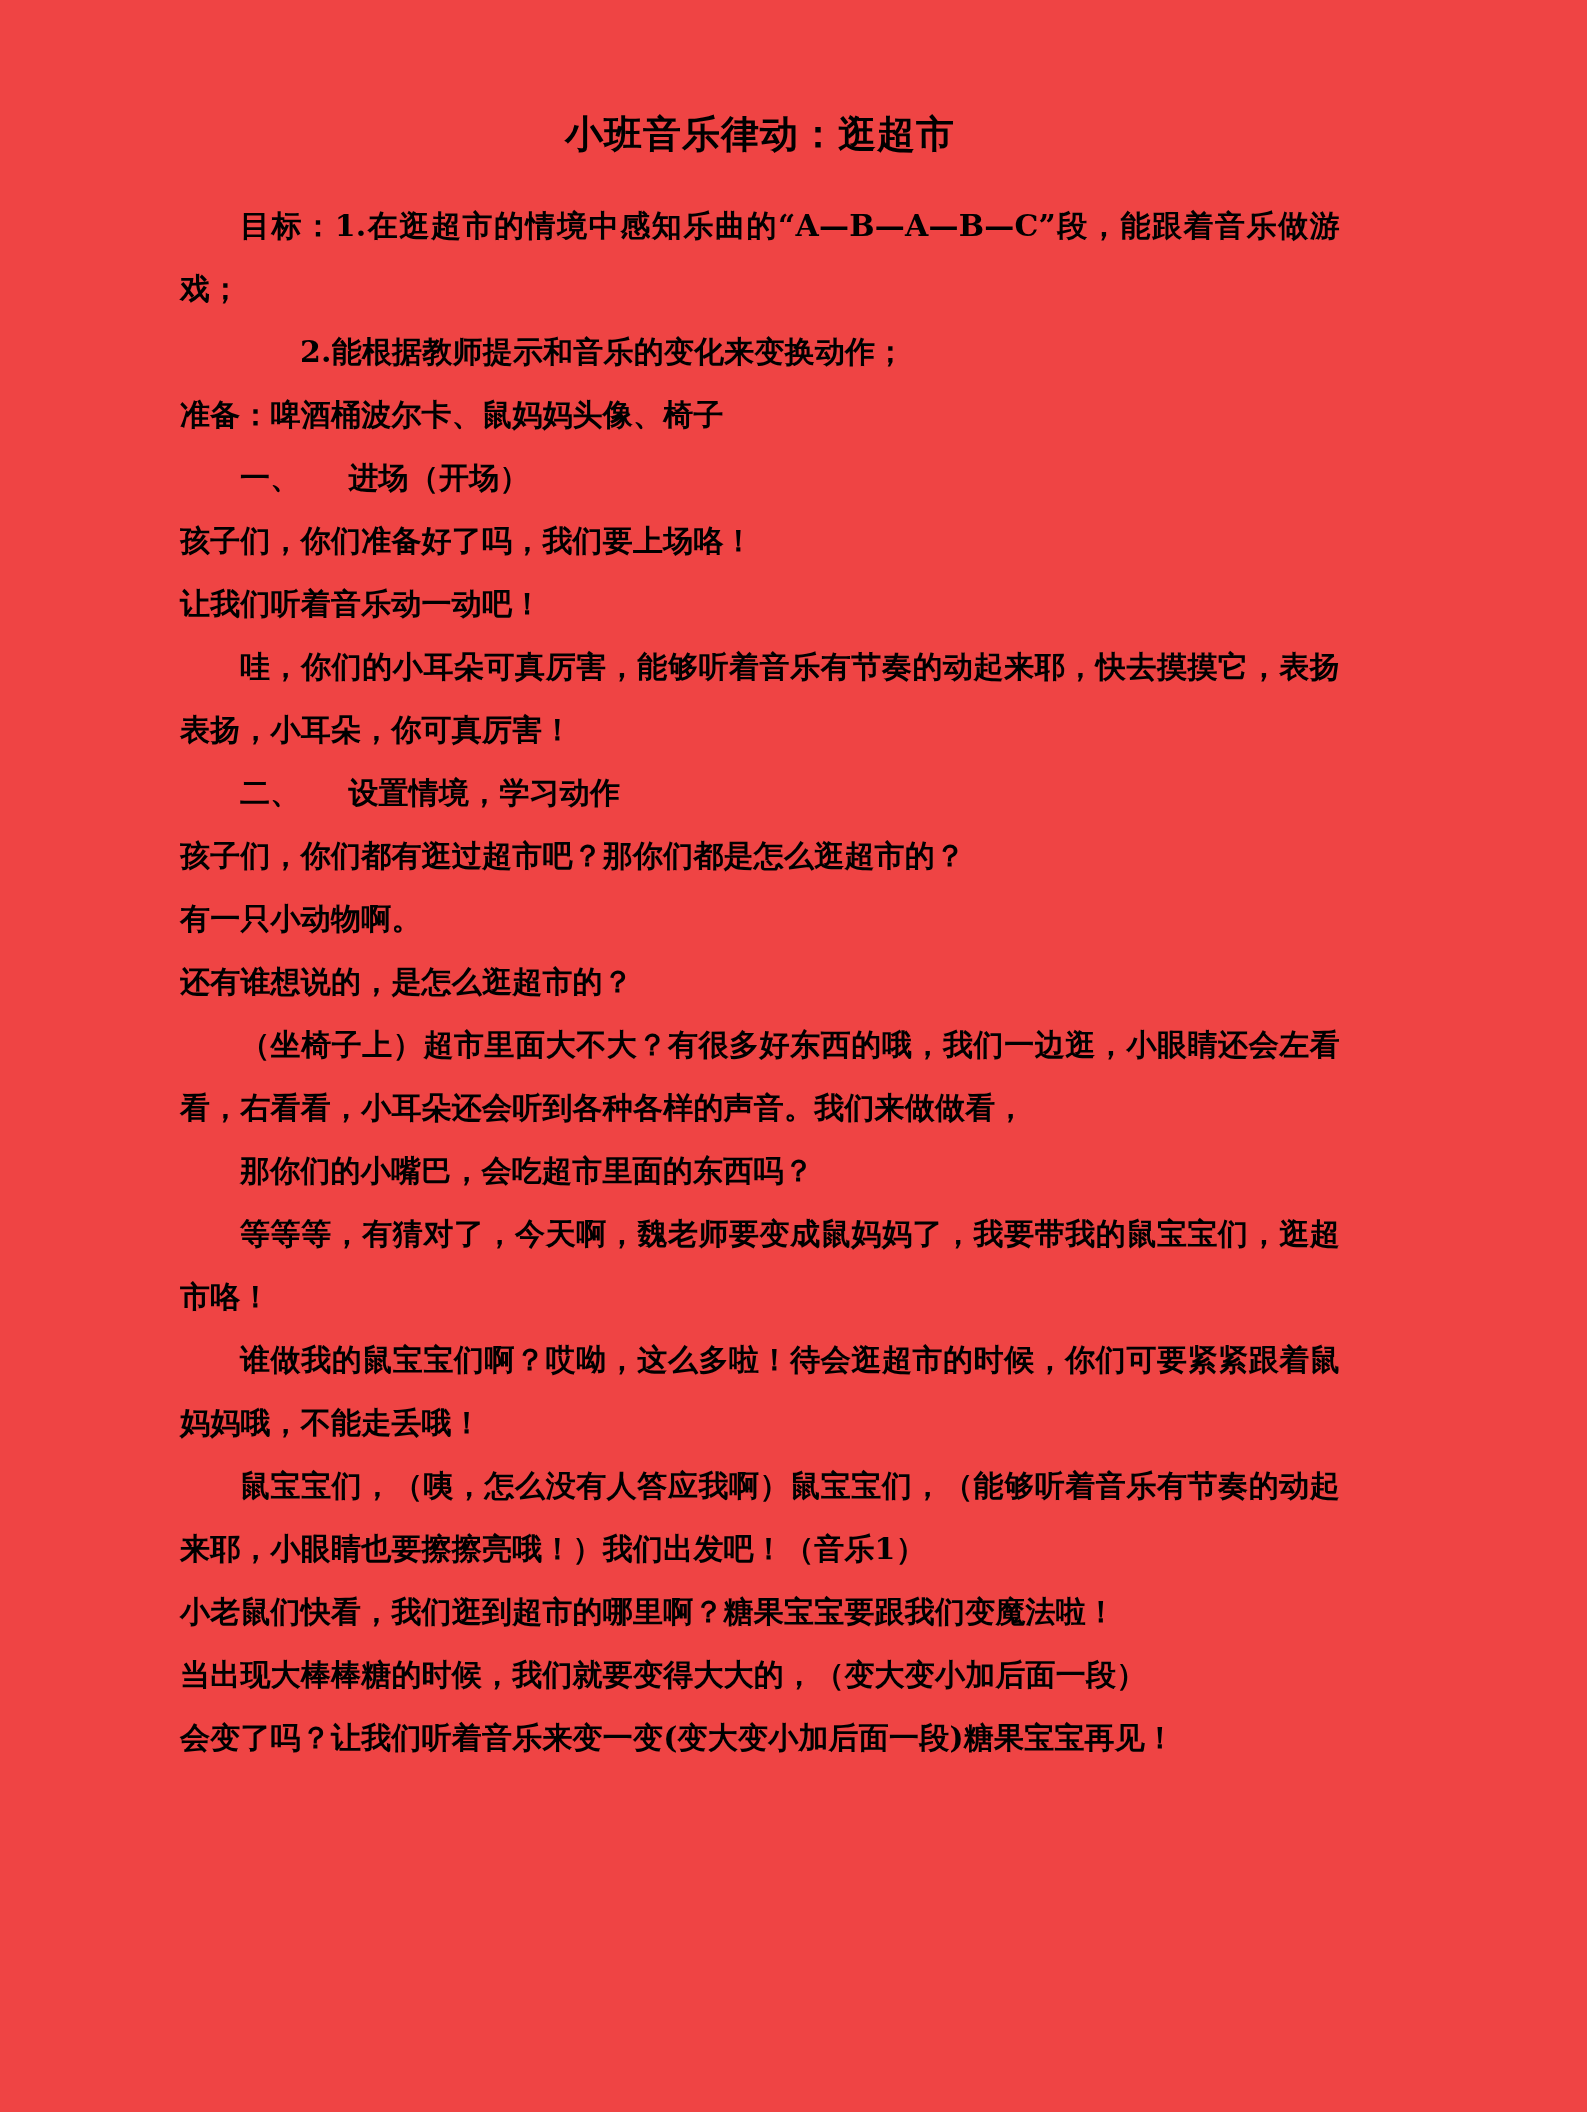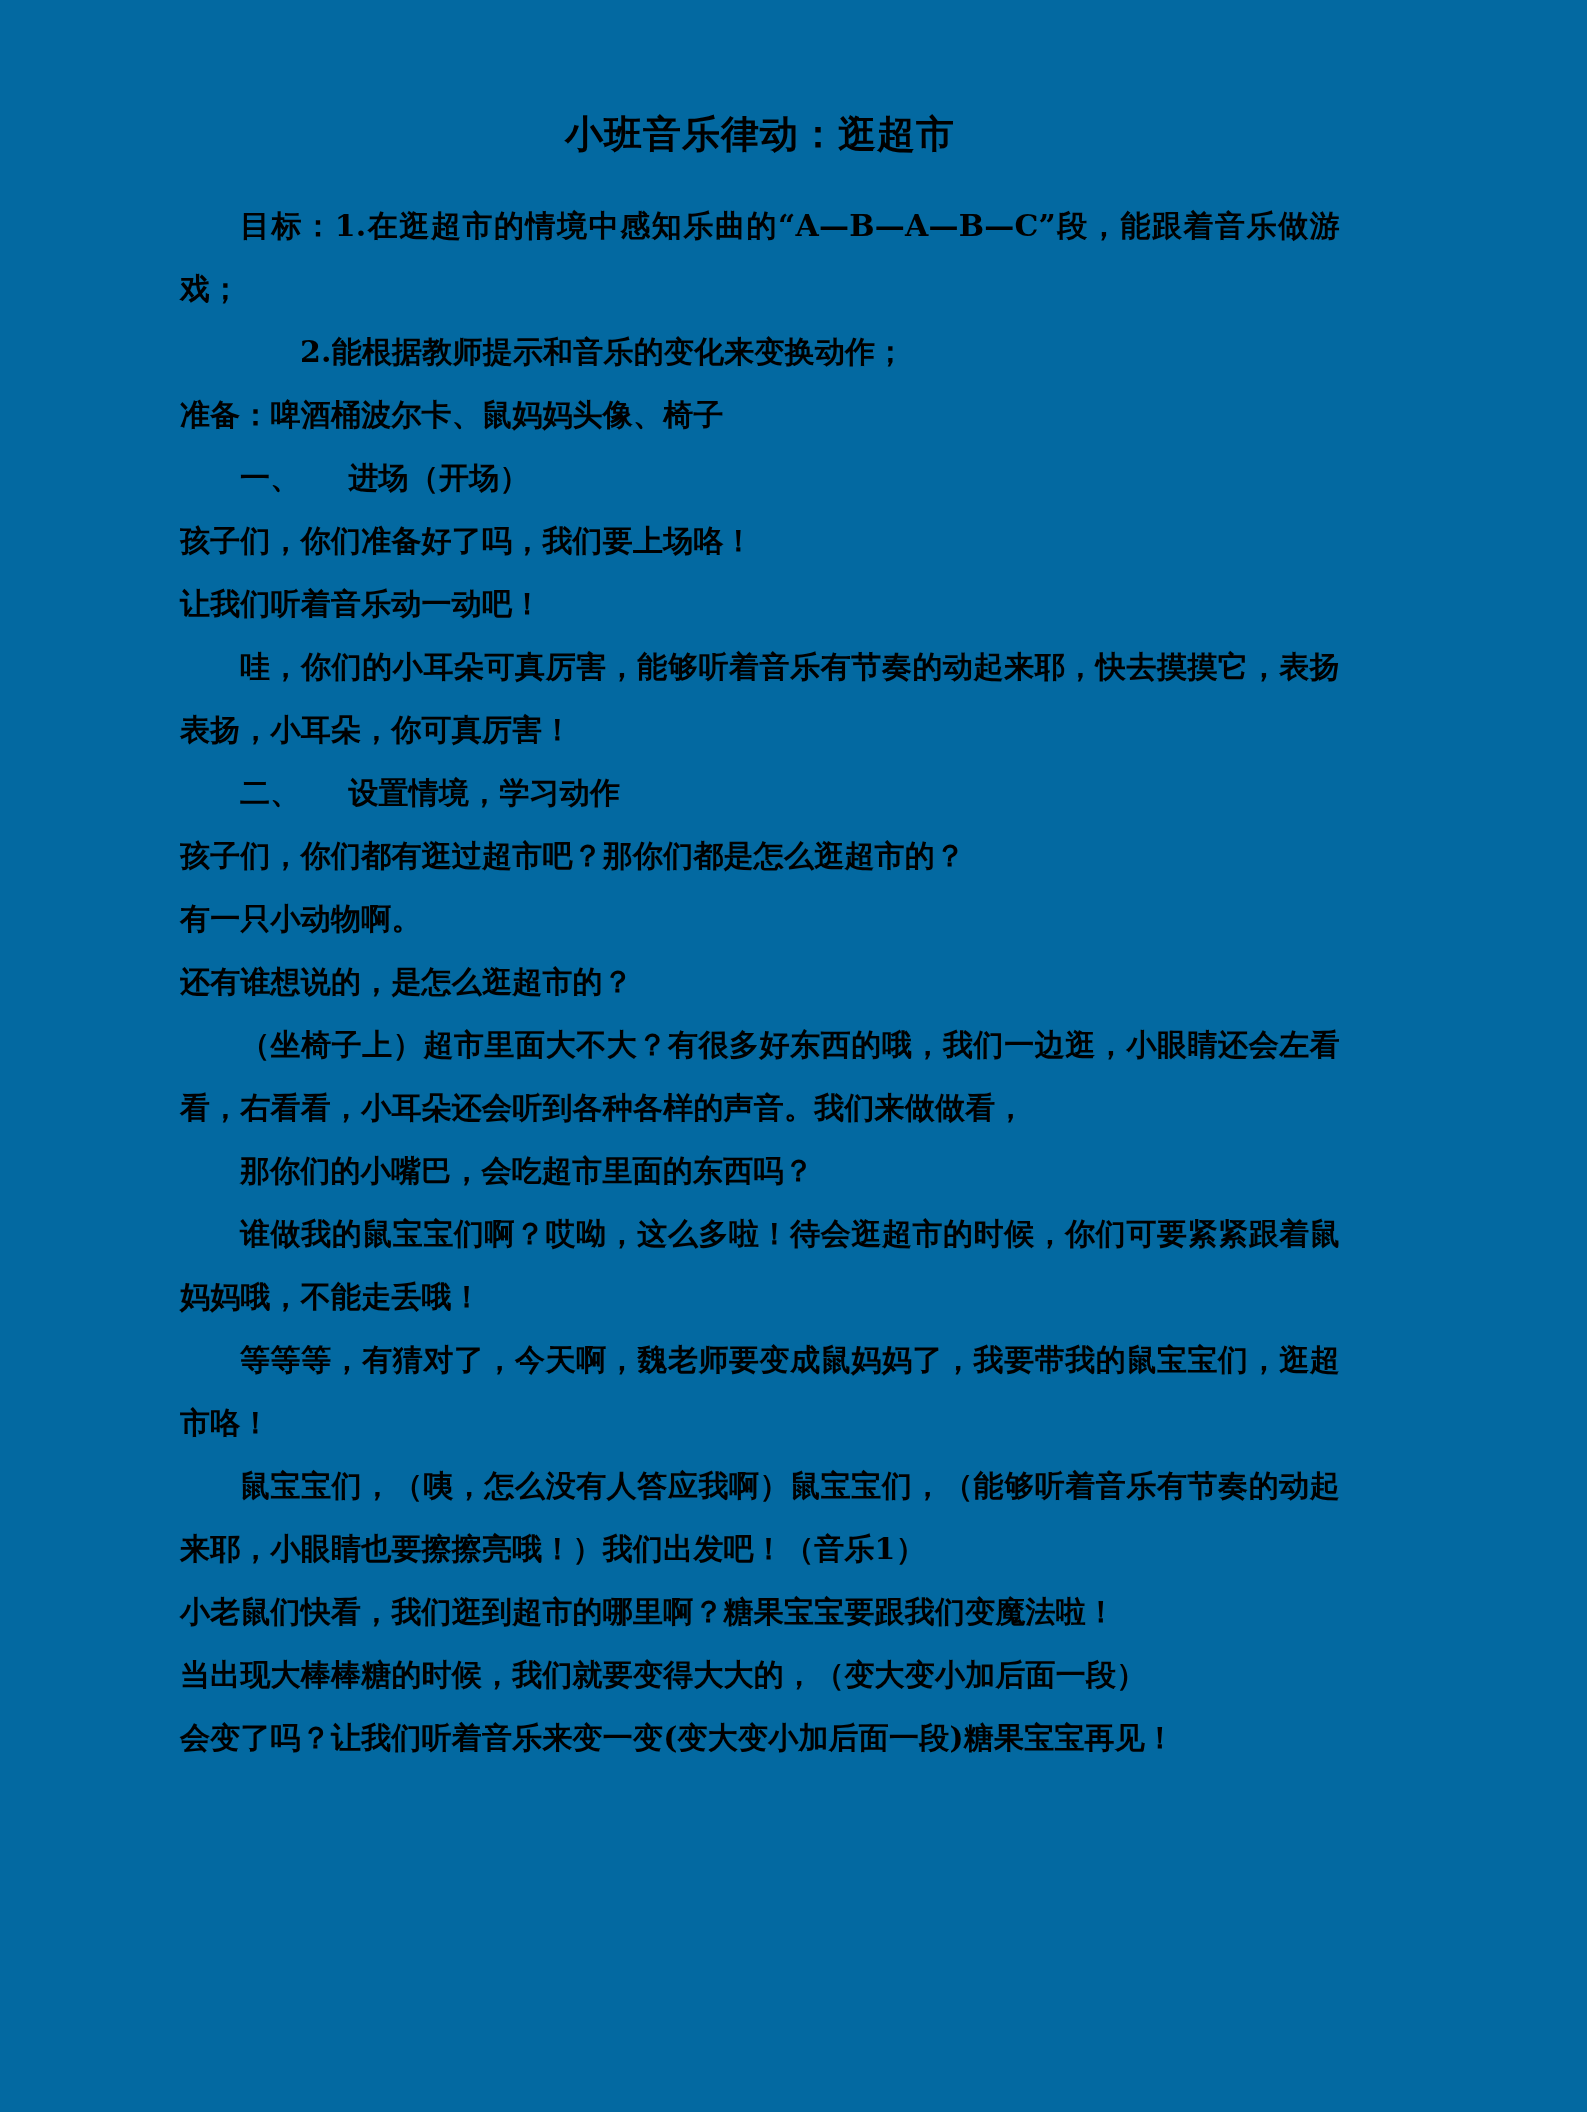--- a/index.html
+++ b/index.html
@@ -13,21 +13,21 @@
     font-family: "DejaVu Serif", "Liberation Serif", serif;
     color: #000000;
     -webkit-font-smoothing: antialiased;
   }
 
   .page {
     position: relative;
     width: 1587px;
     height: 2112px;
     margin: 0 auto;
-    background: #0369a1;
+    background: #ef4444;
     box-sizing: border-box;
     overflow: hidden;
   }
 
   .content {
     position: absolute;
     left: 180px;
     top: 0;
     width: 1160px;
   }
@@ -97,22 +97,22 @@
         <p class="para section"><span class="sec-num">一、</span><span>进场（开场）</span></p>
         <p class="para indent-0">孩子们，你们准备好了吗，我们要上场咯！</p>
         <p class="para indent-0">让我们听着音乐动一动吧！</p>
         <p class="para indent-2">哇，你们的小耳朵可真厉害，能够听着音乐有节奏的动起来耶，快去摸摸它，表扬表扬，小耳朵，你可真厉害！</p>
         <p class="para section"><span class="sec-num">二、</span><span>设置情境，学习动作</span></p>
         <p class="para indent-0">孩子们，你们都有逛过超市吧？那你们都是怎么逛超市的？</p>
         <p class="para indent-0">有一只小动物啊。</p>
         <p class="para indent-0">还有谁想说的，是怎么逛超市的？</p>
         <p class="para indent-2">（坐椅子上）超市里面大不大？有很多好东西的哦，我们一边逛，小眼睛还会左看看，右看看，小耳朵还会听到各种各样的声音。我们来做做看，</p>
         <p class="para indent-2">那你们的小嘴巴，会吃超市里面的东西吗？</p>
+        <p class="para indent-2">等等等，有猜对了，今天啊，魏老师要变成鼠妈妈了，我要带我的鼠宝宝们，逛超市咯！</p>
         <p class="para indent-2">谁做我的鼠宝宝们啊？哎呦，这么多啦！待会逛超市的时候，你们可要紧紧跟着鼠妈妈哦，不能走丢哦！</p>
-        <p class="para indent-2">等等等，有猜对了，今天啊，魏老师要变成鼠妈妈了，我要带我的鼠宝宝们，逛超市咯！</p>
         <p class="para indent-2">鼠宝宝们，（咦，怎么没有人答应我啊）鼠宝宝们，（能够听着音乐有节奏的动起来耶，小眼睛也要擦擦亮哦！）我们出发吧！（音乐1）</p>
         <p class="para indent-0">小老鼠们快看，我们逛到超市的哪里啊？糖果宝宝要跟我们变魔法啦！</p>
         <p class="para indent-0">当出现大棒棒糖的时候，我们就要变得大大的，（变大变小加后面一段）</p>
         <p class="para indent-0">会变了吗？让我们听着音乐来变一变(变大变小加后面一段)糖果宝宝再见！</p>
       </div>
 
   </div>
 </div>
 
 </body></html>

